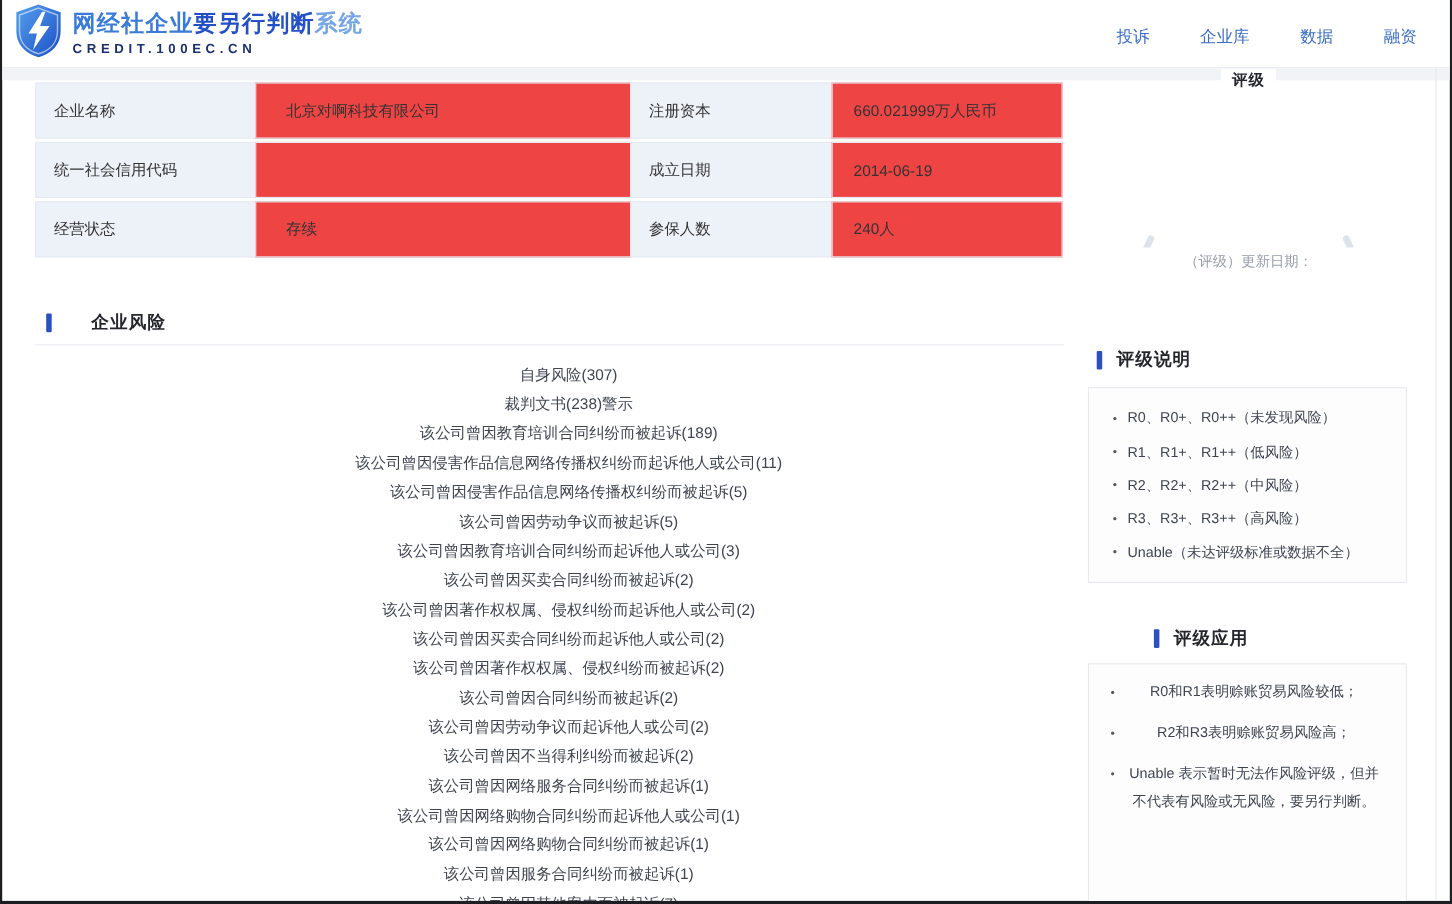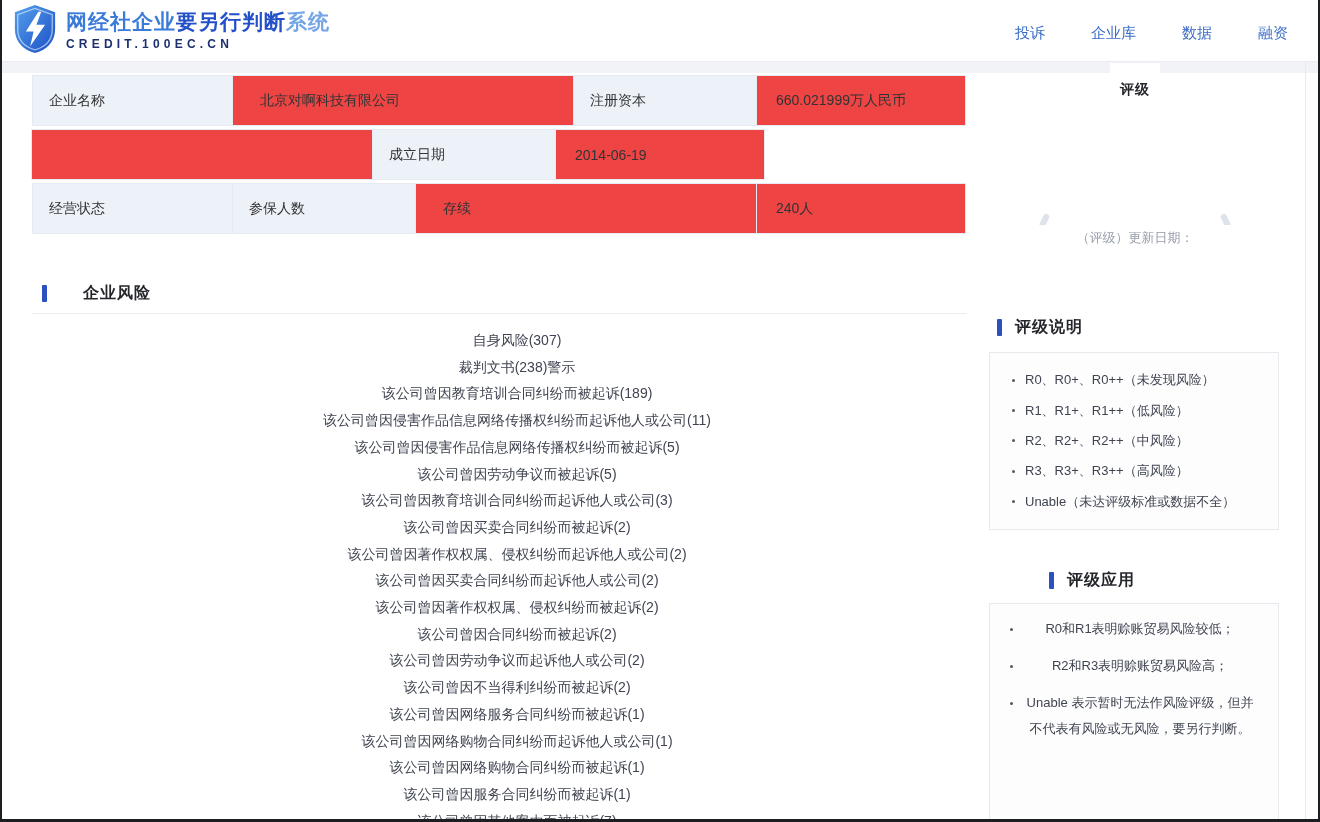--- a/index.html
+++ b/index.html
@@ -52,21 +52,21 @@
 
   
   .risk-list { position:absolute; left:60px; top:327px; width:910px; list-style:none; text-align:center; }
   .risk-list li { font-size:14px; color:#3f4450; line-height:26.7px; white-space:nowrap; }
 
   
   .gauge-panel { position:absolute; left:1000px; top:62px; width:266px; height:195px; }
   .gauge-panel svg { position:absolute; left:0; top:3px; }
   .gauge-title {
     position:absolute; left:133px; top:1px; transform:translateX(-50%);
-    background:#fff; padding:18px 10px; font-size:14px; font-weight:700; color:#24262b; letter-spacing:1px;
+    background:#fff; padding:1px 10px; font-size:14px; font-weight:700; color:#24262b; letter-spacing:1px;
   }
   .gauge-update { position:absolute; left:0; top:167px; width:266px; text-align:center; font-size:13px; color:#979da8; }
 
   
   .side-box {
     position:absolute; left:987px; width:290px; background:#fdfdfe;
     border:1px solid #e8e9ee; padding:12px 12px;
   }
   .legend-box { top:352px; height:178px; display:flex; flex-direction:column; justify-content:space-around; }
   .legend-item { display:flex; align-items:center; gap:10px; padding-left:10px; }
@@ -119,29 +119,30 @@
   <div class="info-table">
 
       <div class="irow">
         <div class="icell label c1">企业名称</div>
         <div class="icell value c2">北京对啊科技有限公司</div>
         <div class="icell label c3">注册资本</div>
         <div class="icell value c4">660.021999万人民币</div>
       </div>
 
       <div class="irow">
+        <div class="icell label c1">统一社会信用代码</div>
         <div class="icell value c2"></div>
         <div class="icell label c3">成立日期</div>
         <div class="icell value c4">2014-06-19</div>
       </div>
 
       <div class="irow">
         <div class="icell label c1">经营状态</div>
+        <div class="icell value c2">存续</div>
         <div class="icell label c3">参保人数</div>
-        <div class="icell value c2">存续</div>
         <div class="icell value c4">240人</div>
       </div>
     </div>
 
   <div class="gauge-panel">
     <svg width="266" height="160" viewBox="0 0 266 160">
       <path d="M 44.2 152 A 100 100 0 1 0 221.8 152" fill="none" stroke="#dde3eb" stroke-width="6" stroke-linecap="round"></path>
     </svg>
     <div class="gauge-title">评级</div>
     <div class="gauge-update">（评级）更新日期：</div>

